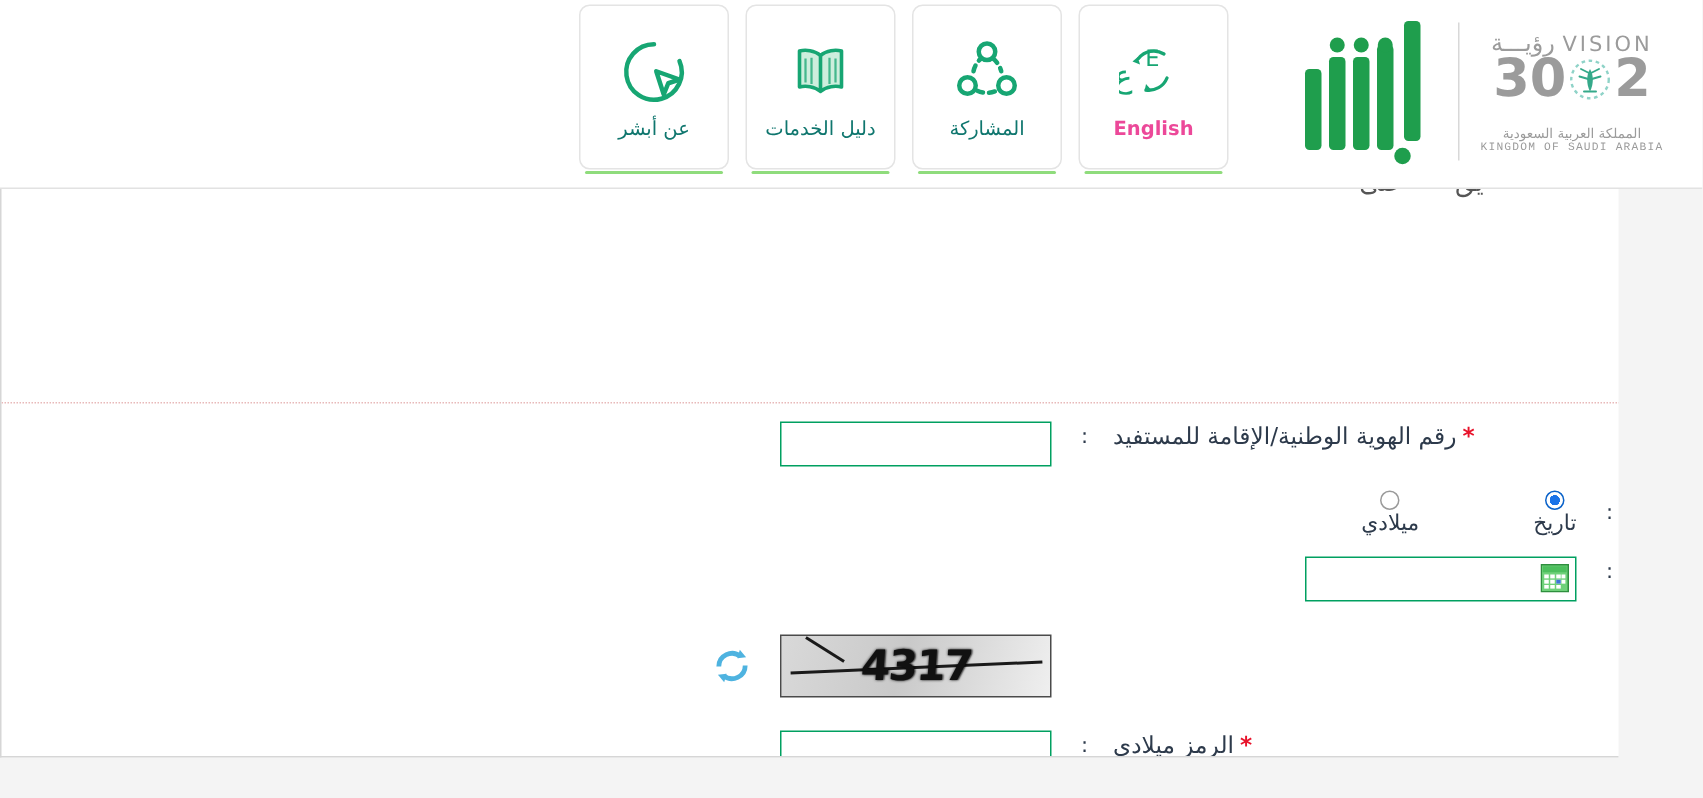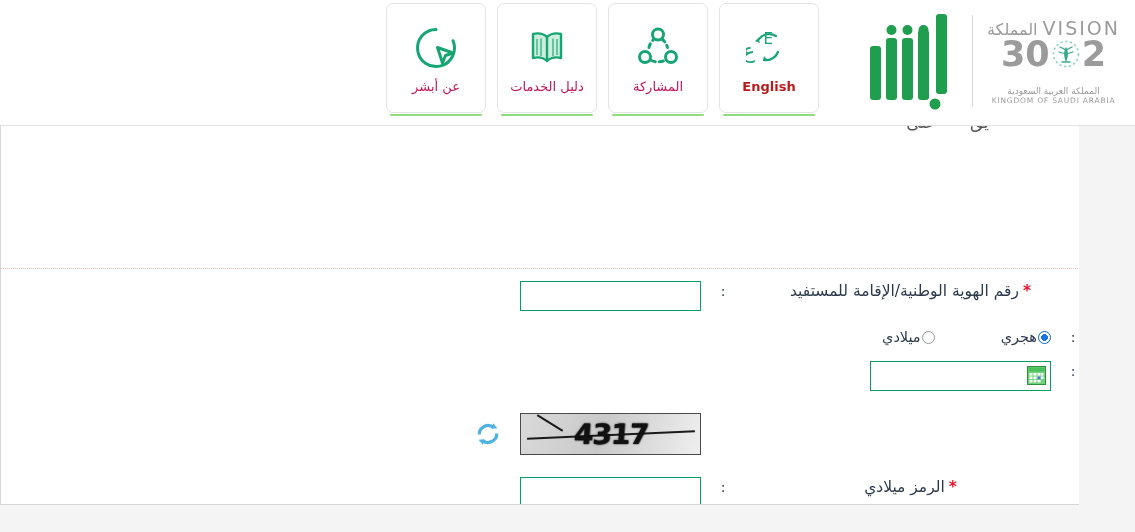--- a/index.html
+++ b/index.html
@@ -39,40 +39,40 @@
   .nav-card::after {
     content: "";
     position: absolute;
     bottom: -4px; left: 3px; right: 3px;
     height: 2px;
     background: #8fdc7c;
     border-radius: 2px;
   }
   .nav-icon { height: 54px; display: flex; align-items: center; justify-content: center; }
   .nav-label {
-    font-size: 13px; color: #be185d;
+    font-size: 13px; color: #0f766e;
     margin-top: 4px; white-space: nowrap;
   }
-  .nav-label.en { font-weight: bold; color: #b91c1c; }
+  .nav-label.en { font-weight: bold; color: #ec4899; }
 
   
   #logo-zone {
     position: absolute; top: 8px; left: 866px;
     display: flex; flex-direction: row-reverse; align-items: center;
   }
   #absher-logo { width: 92px; height: 105px; }
   #logo-divider { width: 1px; height: 92px; background: #d8d8d8; margin: 0 14px; }
   #vision-logo { display: flex; flex-direction: column; align-items: center; }
   #vision-top { display: flex; flex-direction: row; align-items: flex-end; gap: 5px; }
-  .vision-word { font-size: 19px; letter-spacing: 2px; color: #9b9b9b; }
+  .vision-word { font-size: 14px; letter-spacing: 2px; color: #9b9b9b; }
   .vision-ar { font-size: 16px; color: #9b9b9b; letter-spacing: 1px; }
   #vision-2030 { display: flex; align-items: center; gap: 1px; margin-top: -2px; }
   .v-digit { font-size: 35px; font-weight: bold; color: #9b9b9b; line-height: 1; }
   #vision-sub-ar { font-size: 9px; color: #9b9b9b; margin-top: 14px; letter-spacing: 0.3px; }
-  #vision-sub-en { font-size: 7.5px; color: #9b9b9b; letter-spacing: 0.8px; }
+  #vision-sub-en { font-size: 7.5px; color: #9b9b9b; letter-spacing: 0.8px; font-family: Liberation Mono, monospace; }
 
   
   #panel {
     position: absolute;
     top: 126px; left: 0;
     width: 1079px; height: 379px;
     background: #ffffff;
     border-right: none;
     border-left: 1px solid #d6d6d6;
     border-bottom: 1px solid #d6d6d6;
@@ -99,21 +99,21 @@
     position: absolute; top: 155px; right: 0; left: 0;
   }
 
   .form-row {
     display: flex; flex-direction: row;
     align-items: flex-start;
     margin-bottom: 0;
   }
   .lbl {
     width: 350px;
-    text-align: center;
+    text-align: left;
     padding-left: 13px;
     font-size: 15.5px;
     color: #2d3a4b;
     line-height: 20px;
     white-space: nowrap;
     direction: rtl;
   }
   .req { color: #e8132b; font-weight: bold; margin-left: 4px; }
   .colon {
     width: 12px; text-align: center;
@@ -132,21 +132,21 @@
     font-family: inherit;
   }
   .date-wrap { position: relative; display: inline-block; }
   #date-input { padding-right: 34px; }
   #cal-icon {
     position: absolute; top: 5px; right: 5px;
     width: 19px; height: 19px; pointer-events: none;
   }
 
   .radio-group { display: flex; flex-direction: row; align-items: center; gap: 66px; }
-  .radio-item { display: flex; flex-direction: row; align-items: center; gap: 1px; }
+  .radio-item { display: flex; flex-direction: column; align-items: center; gap: 1px; margin-left: 10px; }
   .radio-dot {
     width: 13px; height: 13px; border-radius: 50%;
     border: 1px solid #9a9a9a; background: #fff;
     display: inline-block; flex: none;
   }
   .radio-dot.on {
     border: 1px solid #0a62c9;
     background: radial-gradient(circle, #1a73e8 0 43%, #ffffff 45% 100%);
   }
   .radio-label { font-size: 14.5px; color: #2d3a4b; }
@@ -256,21 +256,21 @@
           <rect x="70" y="6" width="11" height="80" rx="3" fill="#1f9e4d"></rect>
           <circle cx="69" cy="96" r="5.5" fill="#1f9e4d"></circle>
         </svg>
       </span>
 
       <span id="logo-divider"></span>
 
       <span id="vision-logo">
         <span id="vision-top">
           <span class="vision-word">VISION</span>
-          <span class="vision-ar">المملكة</span>
+          <span class="vision-ar">رؤيـــة</span>
         </span>
         <span id="vision-2030">
           <span class="v-digit">2</span>
           <svg width="30" height="30" viewBox="0 0 30 30">
             <circle cx="15" cy="15" r="12.5" fill="none" stroke="#8fd3c8" stroke-width="1.6" stroke-dasharray="2.4 2.4"></circle>
             <path d="M15 8 C12.5 12 12.5 18 15 23 C17.5 18 17.5 12 15 8 Z" fill="#35a98a"></path>
             <path d="M15 11 L9 8 M15 11 L21 8 M15 15 L8 13 M15 15 L22 13" stroke="#35a98a" stroke-width="1.3" stroke-linecap="round"></path>
             <path d="M11 23 L19 23" stroke="#35a98a" stroke-width="1.3" stroke-linecap="round"></path>
           </svg>
           <span class="v-digit">30</span>
@@ -302,21 +302,21 @@
           <input class="txt-input" type="text" id="national-id-input" placeholder="" style="">
         </div>
       </div>
 
       <div class="form-row" style="margin-bottom:14px; align-items:center;">
         <div class="colon">:</div>
         <div class="ctrl">
           <div class="radio-group">
             <label class="radio-item">
               <span class="radio-dot on"></span>
-              <span class="radio-label">هجري</span>
+              <span class="radio-label">تاريخ</span>
             </label>
             <label class="radio-item">
               <span class="radio-dot"></span>
               <span class="radio-label">ميلادي</span>
             </label>
           </div>
         </div>
       </div>
 
       <div class="form-row" style="margin-bottom:22px;">

